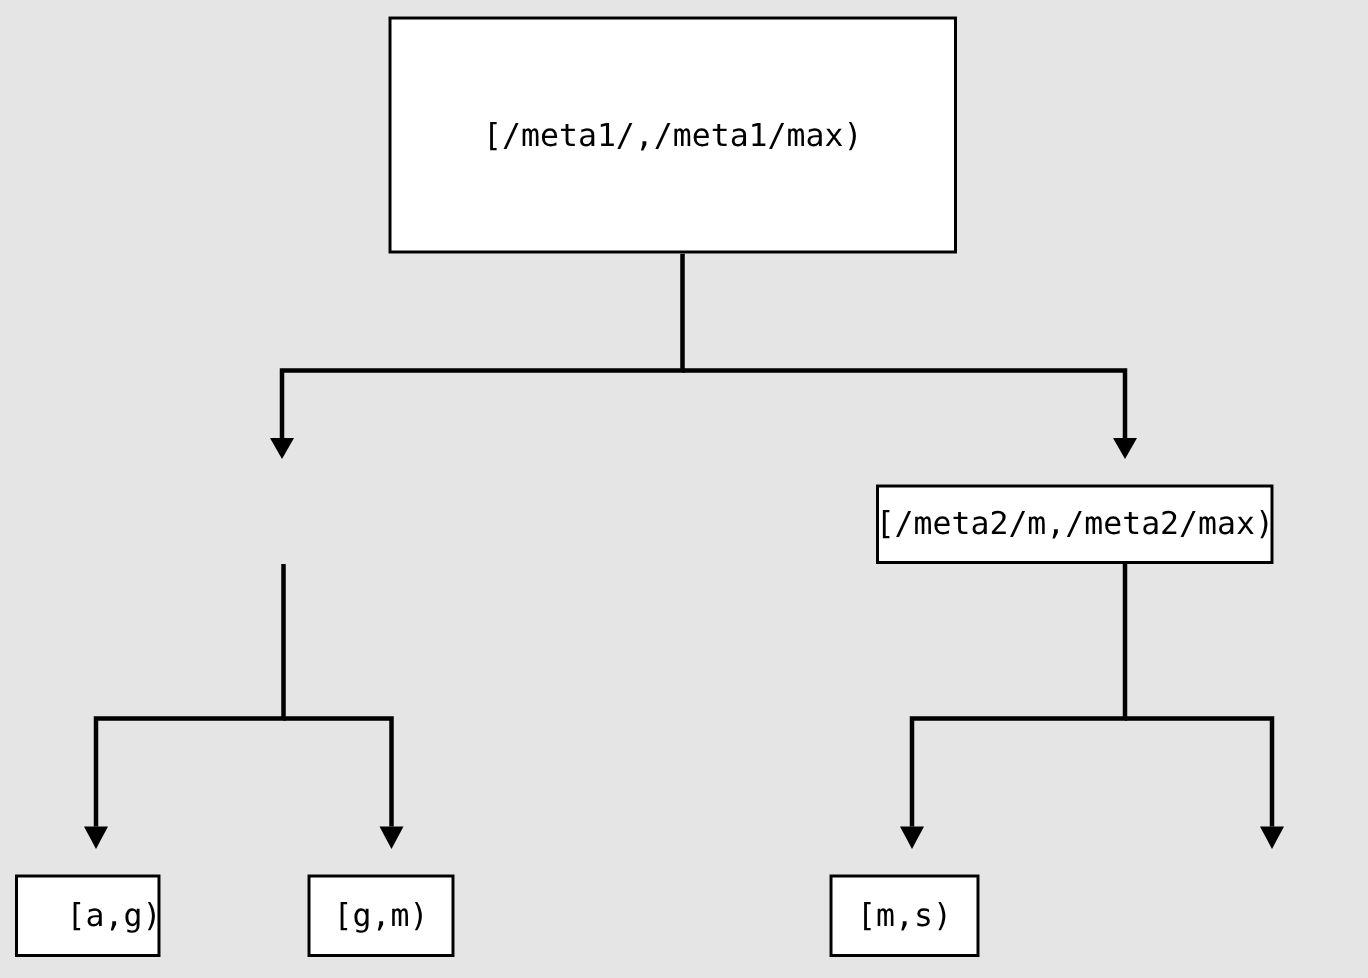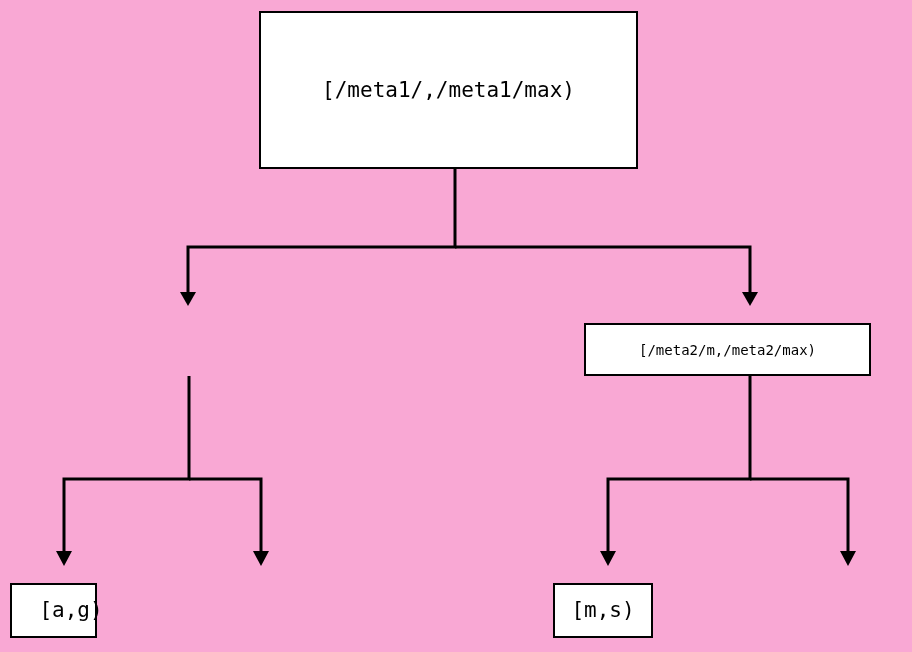--- a/index.html
+++ b/index.html
@@ -8,21 +8,21 @@
     padding: 0;
     background: #ffffff;
   }
   body {
     font-family: "DejaVu Sans Mono", "Liberation Mono", monospace;
   }
   #diagram-canvas {
     position: relative;
     width: 912px;
     height: 652px;
-    background: #f9a8d4;
+    background: #e5e5e5;
     overflow: hidden;
     text-align: center;
   }
   #edge-layer {
     position: absolute;
     left: 0;
     top: 0;
     width: 912px;
     height: 652px;
     pointer-events: none;
@@ -54,30 +54,30 @@
   .node-mid-left {
     left: 22px;
     top: 323px;
     width: 324px;
     height: 53px;
     font-size: 21px;
   }
   .node-mid-right {
     left: 584px;
     top: 323px;
-    width: 287px;
+    width: 265px;
     height: 53px;
-    font-size: 14px;
+    font-size: 21px;
   }
   .node-leaf {
     top: 583px;
     height: 55px;
     font-size: 21px;
   }
-  .node-leaf-1 { left: 10px;  width: 87px; padding-left: 35px;  }
+  .node-leaf-1 { left: 10px;  width: 97px; padding-left: 35px;  }
   .node-leaf-2 { left: 205px; width: 98px;  }
   .node-leaf-3 { left: 553px; width: 100px; }
   .node-leaf-4 { left: 777px; width: 125px; }
 </style>
 </head>
 <body>
 
 <div id="diagram-canvas">
 
   <svg id="edge-layer" viewBox="0 0 912 652" width="912" height="652" xmlns="http://www.w3.org/2000/svg">
@@ -119,19 +119,22 @@
 
 
   <div class="node-box node-mid-right">
     <span class="node-label">[/meta2/m,/meta2/max)</span>
   </div>
 
   <div class="node-box node-leaf node-leaf-1">
     <span class="node-label">[a,g)</span>
   </div>
 
+  <div class="node-box node-leaf node-leaf-2">
+    <span class="node-label">[g,m)</span>
+  </div>
 
   <div class="node-box node-leaf node-leaf-3">
     <span class="node-label">[m,s)</span>
   </div>
 
 
 </div>
 
 </body></html>

